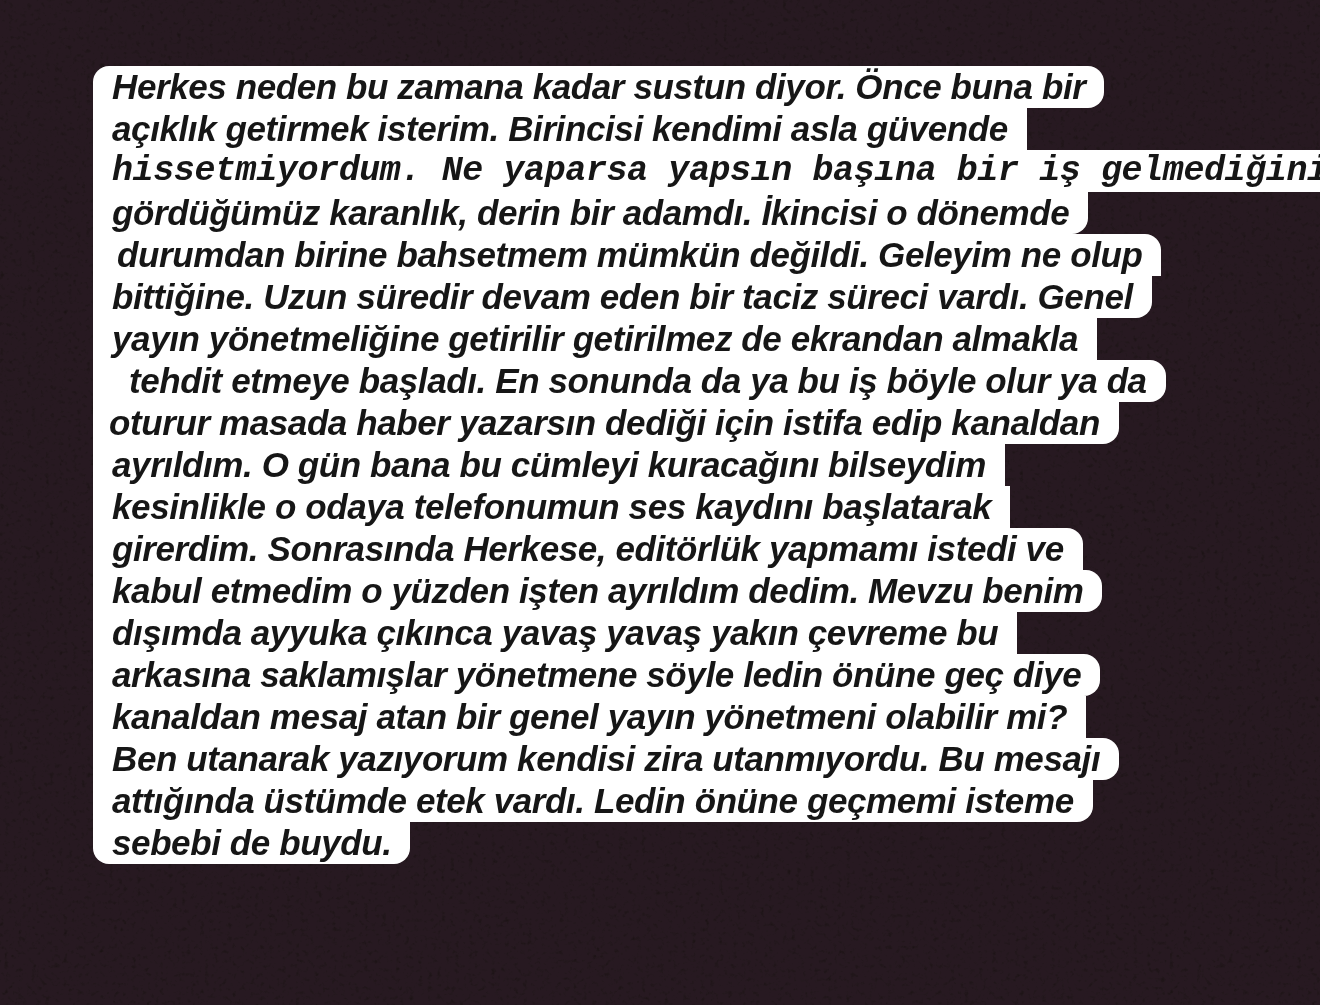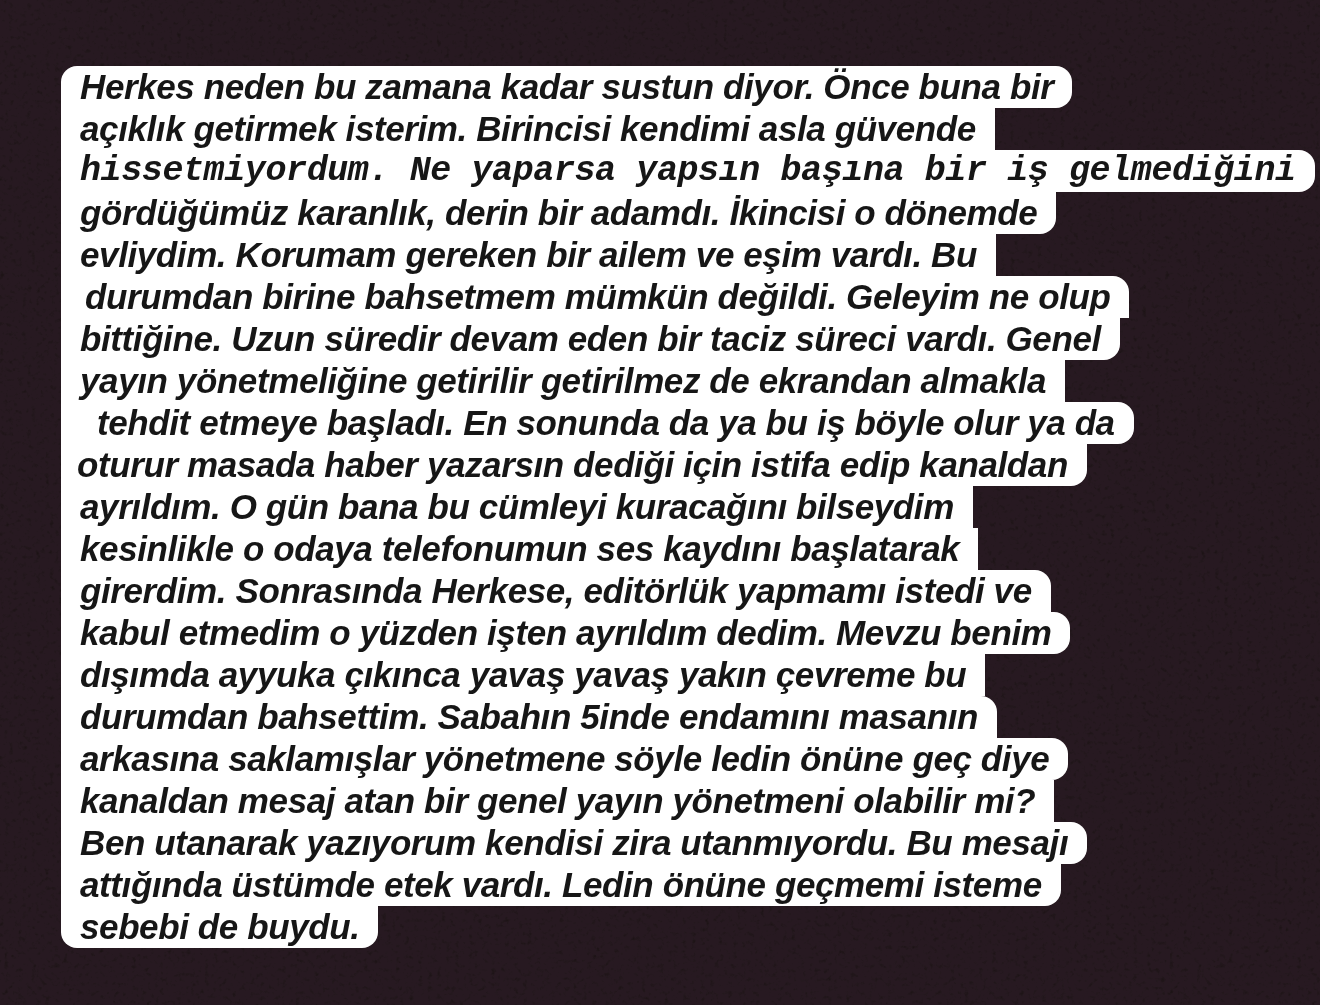--- a/index.html
+++ b/index.html
@@ -34,20 +34,21 @@
     display: flex;
     align-items: center;
     background: #ffffff;
     color: #161616;
     font-family: "Liberation Sans", sans-serif;
     font-style: italic;
     font-weight: 700;
     font-size: 35px;
     letter-spacing: -0.4px;
     padding: 0 19px;
+    margin-left: 32px;
   }
 </style>
 </head>
 <body>
 
 <svg class="bg-noise" width="1320" height="1005" xmlns="http://www.w3.org/2000/svg">
   <filter id="grainF" x="0" y="0" width="100%" height="100%">
     <feTurbulence type="fractalNoise" baseFrequency="0.22" numOctaves="3" seed="11" stitchTiles="stitch"></feTurbulence>
     <feColorMatrix type="matrix" values="0 0 0 0 0.02
               0 0 0 0 0.01
@@ -56,30 +57,28 @@
   </filter>
   <rect width="100%" height="100%" fill="#1c1315"></rect>
   <rect width="100%" height="100%" filter="url(#grainF)"></rect>
 </svg>
 
 <div class="story">
     <div class="line" style="border-radius: 16px 16px 16px 0px;">Herkes neden bu zamana kadar sustun diyor. Önce buna bir</div>
     <div class="line" style="border-radius: 0px;">açıklık getirmek isterim. Birincisi kendimi asla güvende</div>
     <div class="line" style="border-radius: 0px 16px 16px 0px; font-family: Liberation Mono, monospace;">hissetmiyordum. Ne yaparsa yapsın başına bir iş gelmediğini</div>
     <div class="line" style="border-radius: 0px 0px 16px;">gördüğümüz karanlık, derin bir adamdı. İkincisi o dönemde</div>
-    <div class="line" style="border-radius: 0px;">evliydim. Korumam gereken bir ailem ve eşim vardı. Bu</div>
     <div class="line" style="border-radius: 0px 16px 0px 0px; padding-left: 24px;">durumdan birine bahsetmem mümkün değildi. Geleyim ne olup</div>
     <div class="line" style="border-radius: 0px 0px 16px;">bittiğine. Uzun süredir devam eden bir taciz süreci vardı. Genel</div>
     <div class="line" style="border-radius: 0px;">yayın yönetmeliğine getirilir getirilmez de ekrandan almakla</div>
     <div class="line" style="border-radius: 0px 16px 16px 0px; padding-left: 36px;">tehdit etmeye başladı. En sonunda da ya bu iş böyle olur ya da</div>
     <div class="line" style="border-radius: 0px 0px 16px; padding-left: 16px;">oturur masada haber yazarsın dediği için istifa edip kanaldan</div>
     <div class="line" style="border-radius: 0px;">ayrıldım. O gün bana bu cümleyi kuracağını bilseydim</div>
     <div class="line" style="border-radius: 0px;">kesinlikle o odaya telefonumun ses kaydını başlatarak</div>
     <div class="line" style="border-radius: 0px 16px 0px 0px;">girerdim. Sonrasında Herkese, editörlük yapmamı istedi ve</div>
     <div class="line" style="border-radius: 0px 16px 16px 0px;">kabul etmedim o yüzden işten ayrıldım dedim. Mevzu benim</div>
     <div class="line" style="border-radius: 0px;">dışımda ayyuka çıkınca yavaş yavaş yakın çevreme bu</div>
-    <div class="line" style="border-radius: 0px 16px 0px 0px;">durumdan bahsettim. Sabahın 5inde endamını masanın</div>
     <div class="line" style="border-radius: 0px 16px 16px 0px;">arkasına saklamışlar yönetmene söyle ledin önüne geç diye</div>
     <div class="line" style="border-radius: 0px;">kanaldan mesaj atan bir genel yayın yönetmeni olabilir mi?</div>
     <div class="line" style="border-radius: 0px 16px 16px 0px;">Ben utanarak yazıyorum kendisi zira utanmıyordu. Bu mesajı</div>
     <div class="line" style="border-radius: 0px 0px 16px;">attığında üstümde etek vardı. Ledin önüne geçmemi isteme</div>
     <div class="line" style="border-radius: 0px 0px 16px 16px;">sebebi de buydu.</div>
   </div>
 
 </body></html>

